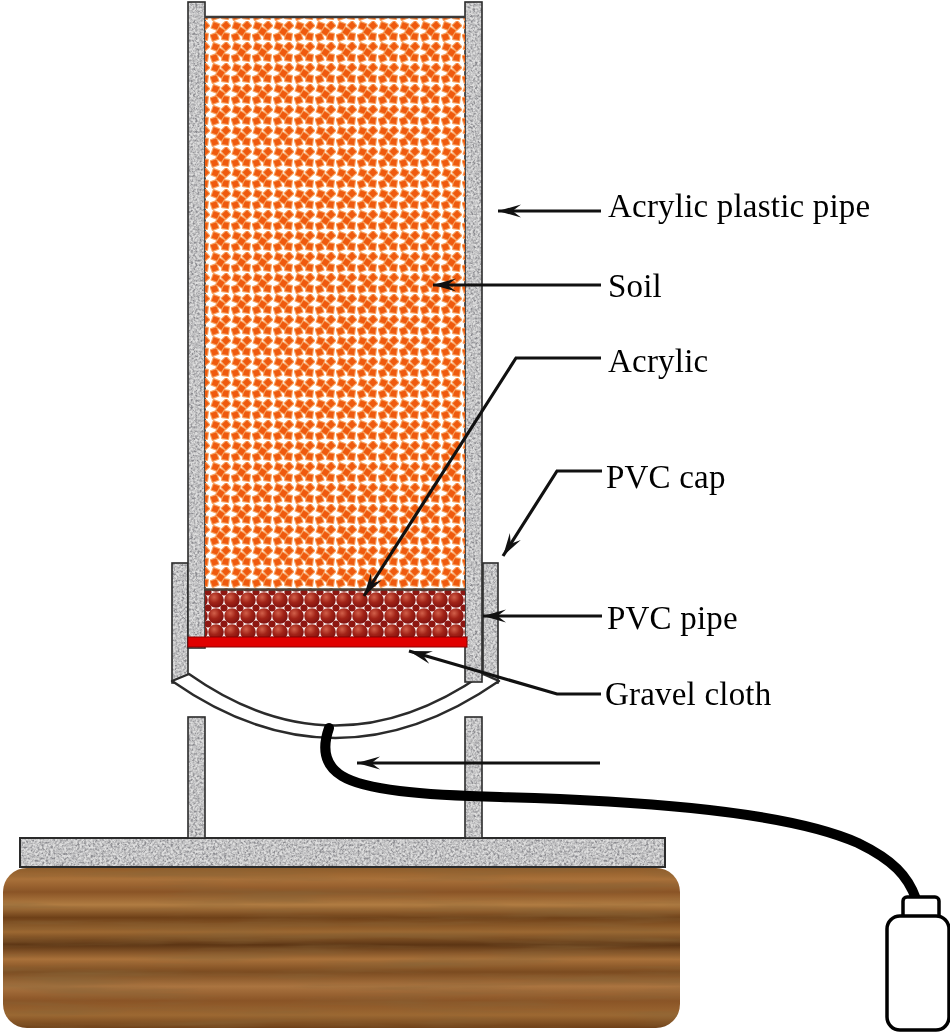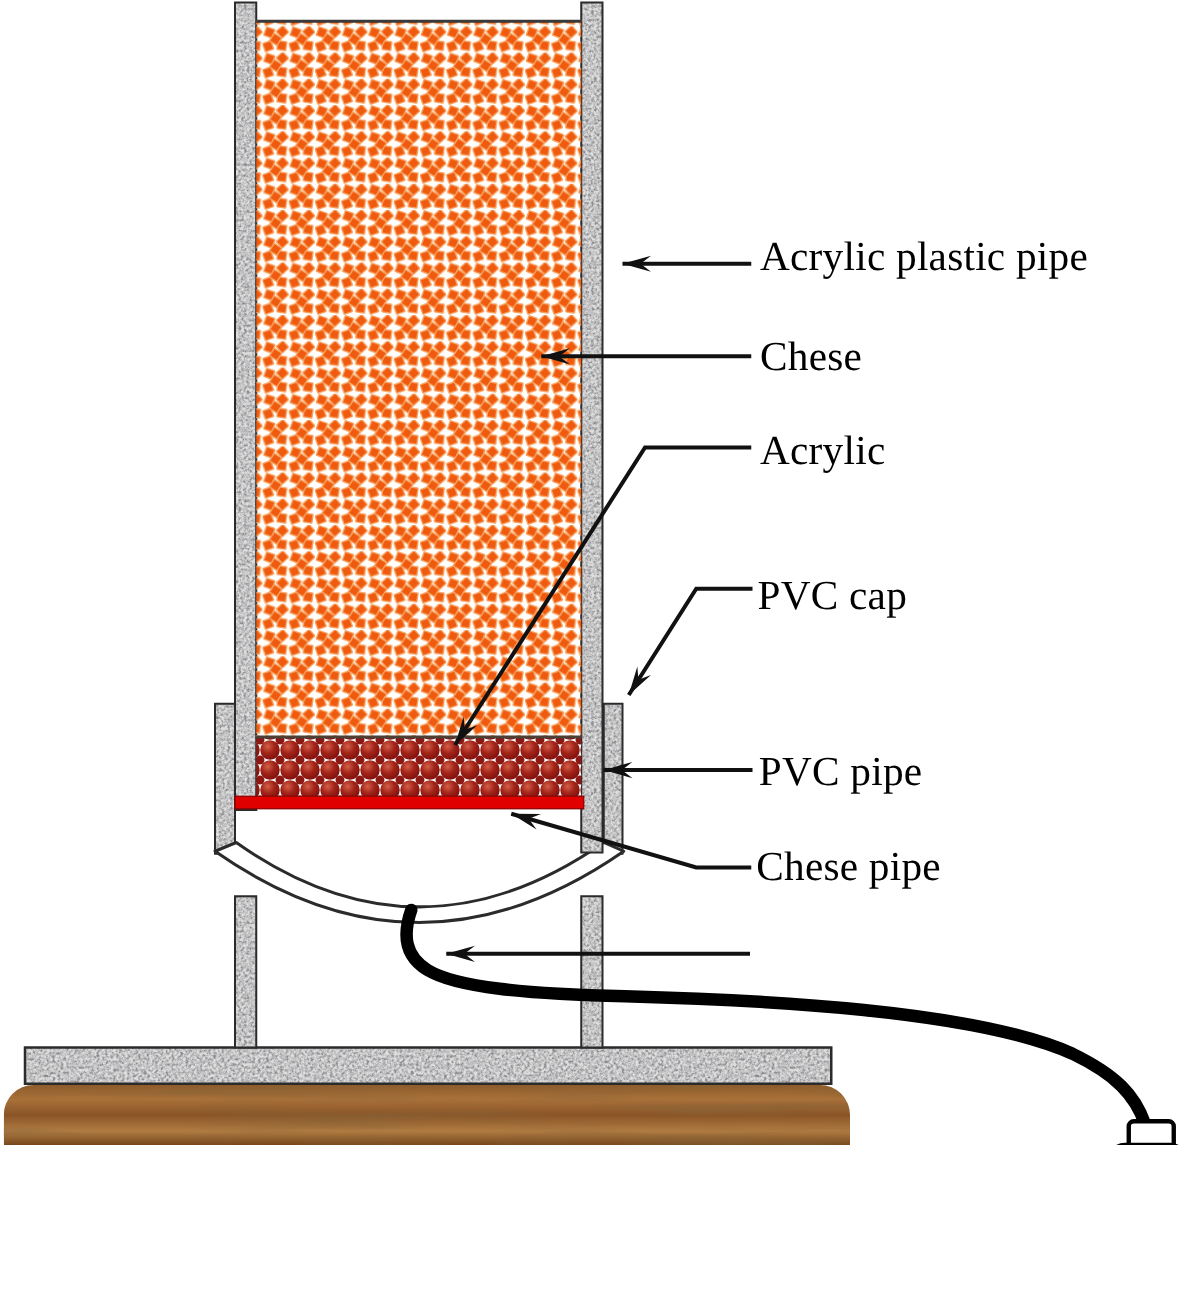--- a/index.html
+++ b/index.html
@@ -1,16 +1,16 @@
 <!DOCTYPE html>
 <html style="--background: #FFFFFF; --soil-dot: #EF5A0E; --soil-dot-halo: #F8A361; --gravel-ball-dark: #770C0C; --gravel-ball-mid: #A22418; --gravel-ball-light: #D2604A; --cheese-cloth-red: #E00000; --pipe-gray: #DEDEDE; --speckle-dark: #3F3F42; --wood-base: #A06A33; --wood-dark: #6E4018; --outline: #2B2B2B; --leader-line: #111111; --tube-black: #000000;"><head>
 <meta charset="utf-8">
 <style>
   html,body{margin:0;padding:0;background:#fff;}
-  .stage{position:relative;width:950px;height:916px;background:#fff;overflow:hidden;
+  .stage{position:relative;width:950px;height:1036px;background:#fff;overflow:hidden;
          font-family:"Liberation Serif","DejaVu Serif",serif;}
   .stage svg{position:absolute;left:0;top:0;}
   .lbl{position:absolute;font-size:33px;line-height:40px;color:#000;white-space:nowrap;
        transform:translateY(-50%);letter-spacing:0.2px;}
 </style>
 </head>
 <body>
 
 <div class="stage">
 
@@ -145,19 +145,19 @@
     <path d="M 601 285 L 433 285" marker-end="url(#arw)"></path>
     <path d="M 601 358 L 516 358 L 364 596" marker-end="url(#arw)"></path>
     <path d="M 602 471 L 557 471 L 503 556" marker-end="url(#arw)"></path>
     <path d="M 602 616 L 483 616" marker-end="url(#arw)"></path>
     <path d="M 601 694 L 557 694 L 409 651" marker-end="url(#arw)"></path>
     <path d="M 600 763 L 357 763" marker-end="url(#arw)"></path>
   </g>
 </svg>
 
   <div class="lbl" style="left:608px;top:206px">Acrylic plastic pipe</div>
-  <div class="lbl" style="left:608px;top:286px">Chese</div>
+  <div class="lbl" style="left:608px;top:286px">Soil</div>
   <div class="lbl" style="left:608px;top:361px">Acrylic</div>
   <div class="lbl" style="left:606px;top:477px">PVC cap</div>
   <div class="lbl" style="left:607px;top:618px">PVC pipe</div>
-  <div class="lbl" style="left:605px;top:694px">Chese pipe</div>
+  <div class="lbl" style="left:605px;top:694px">Gravel cloth</div>
 
 </div>
 
 </body></html>

